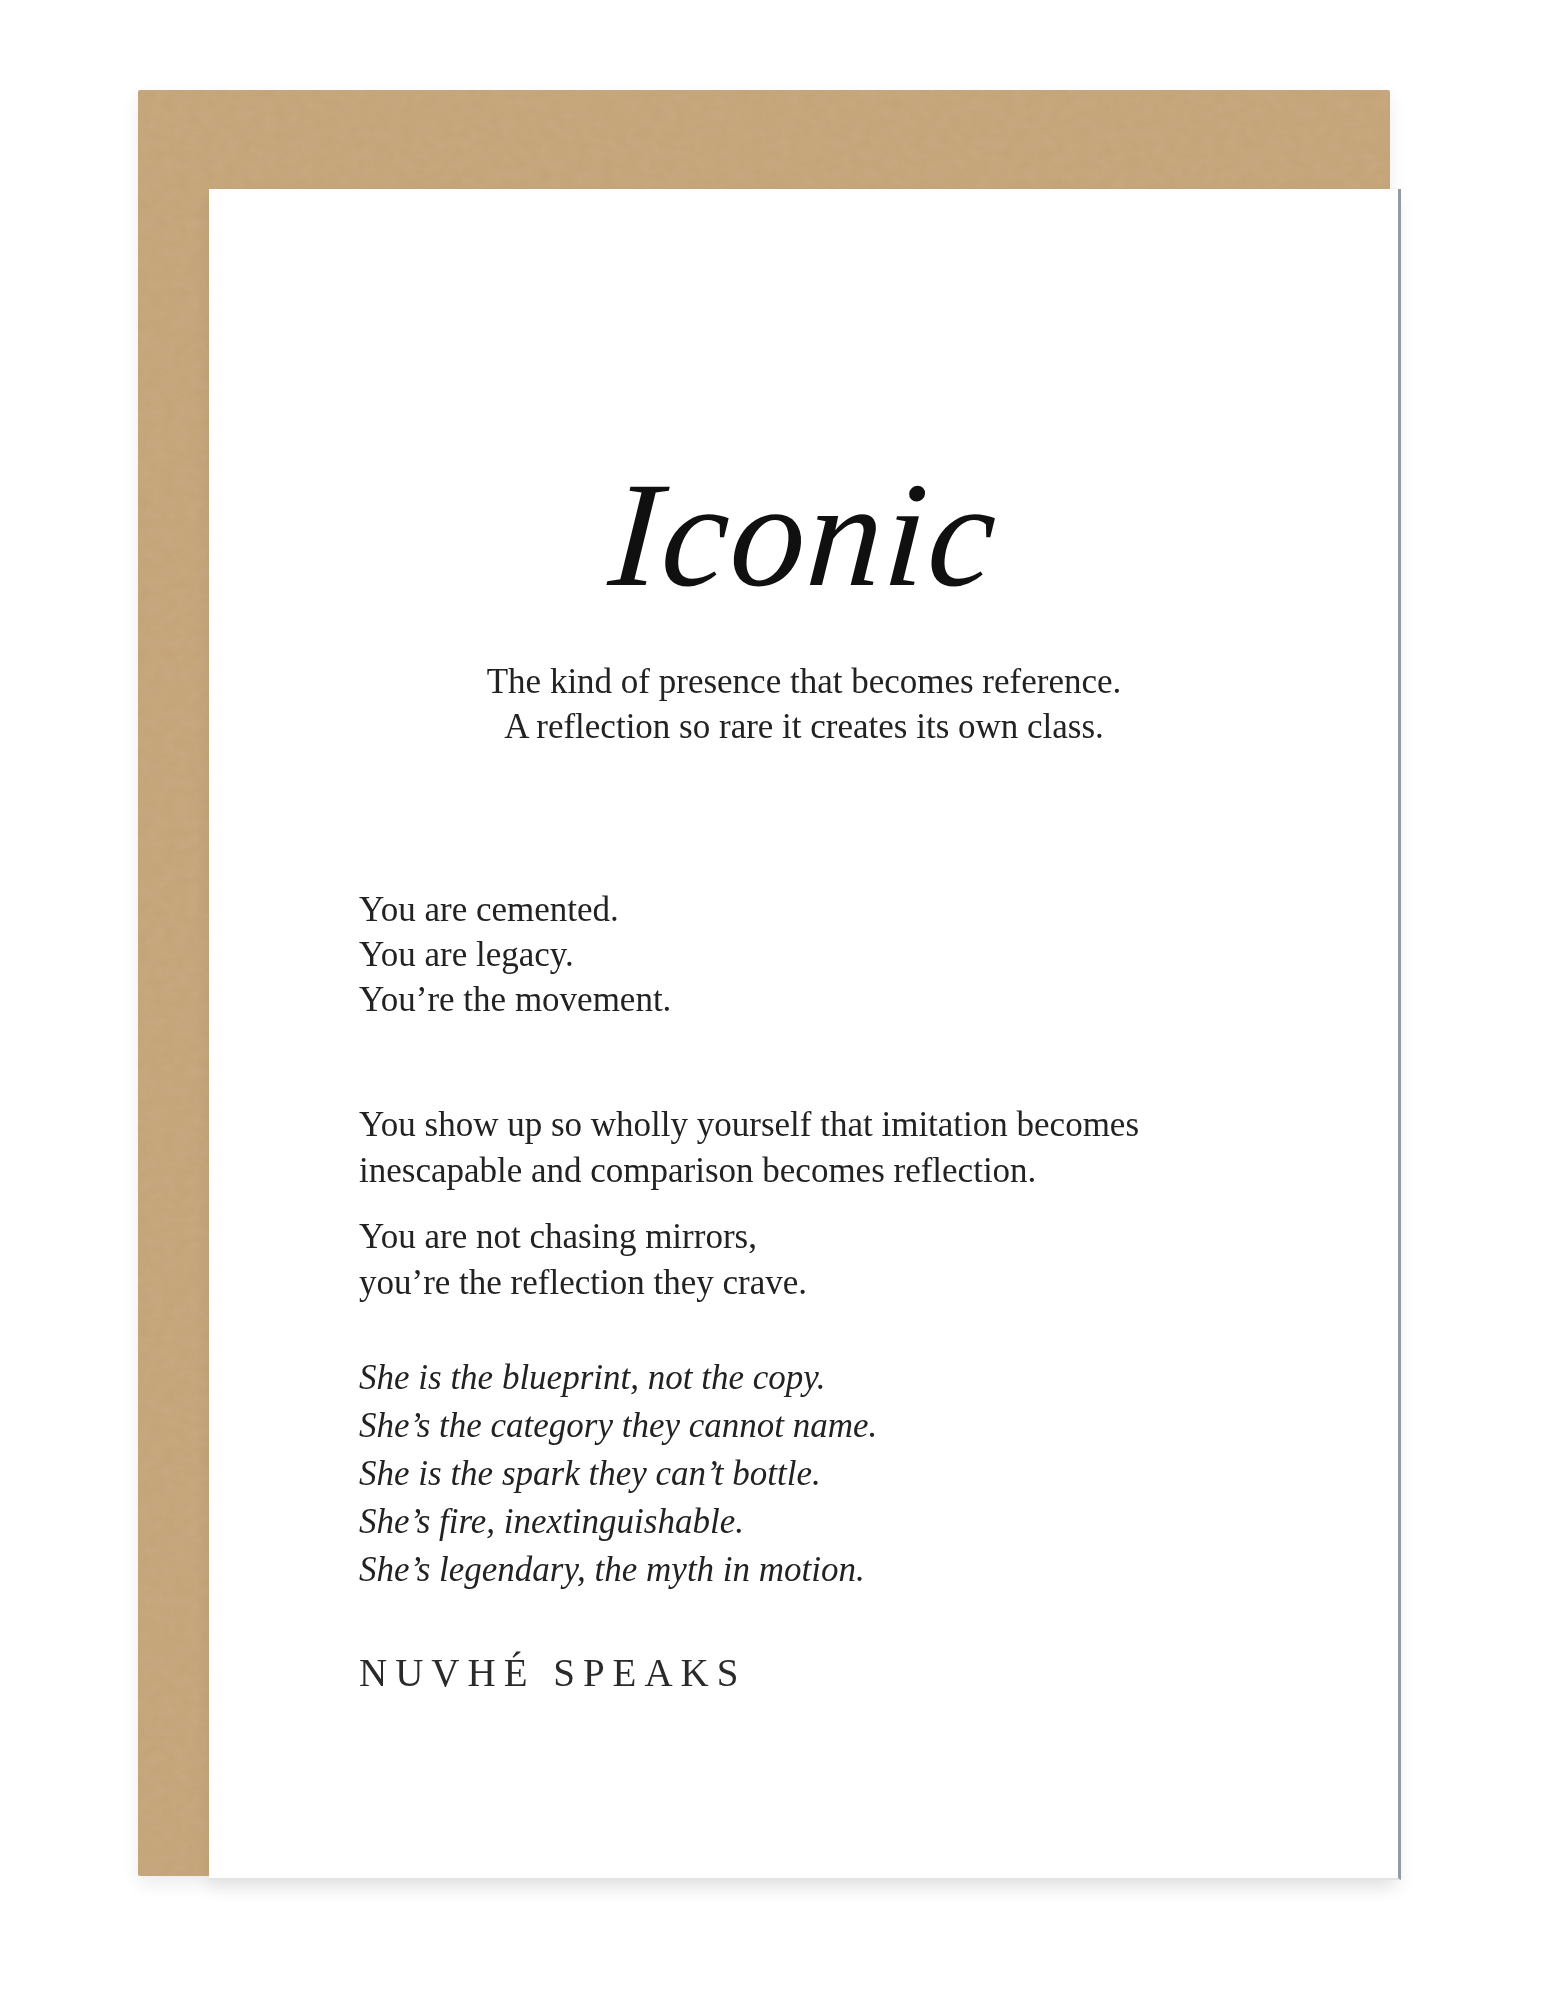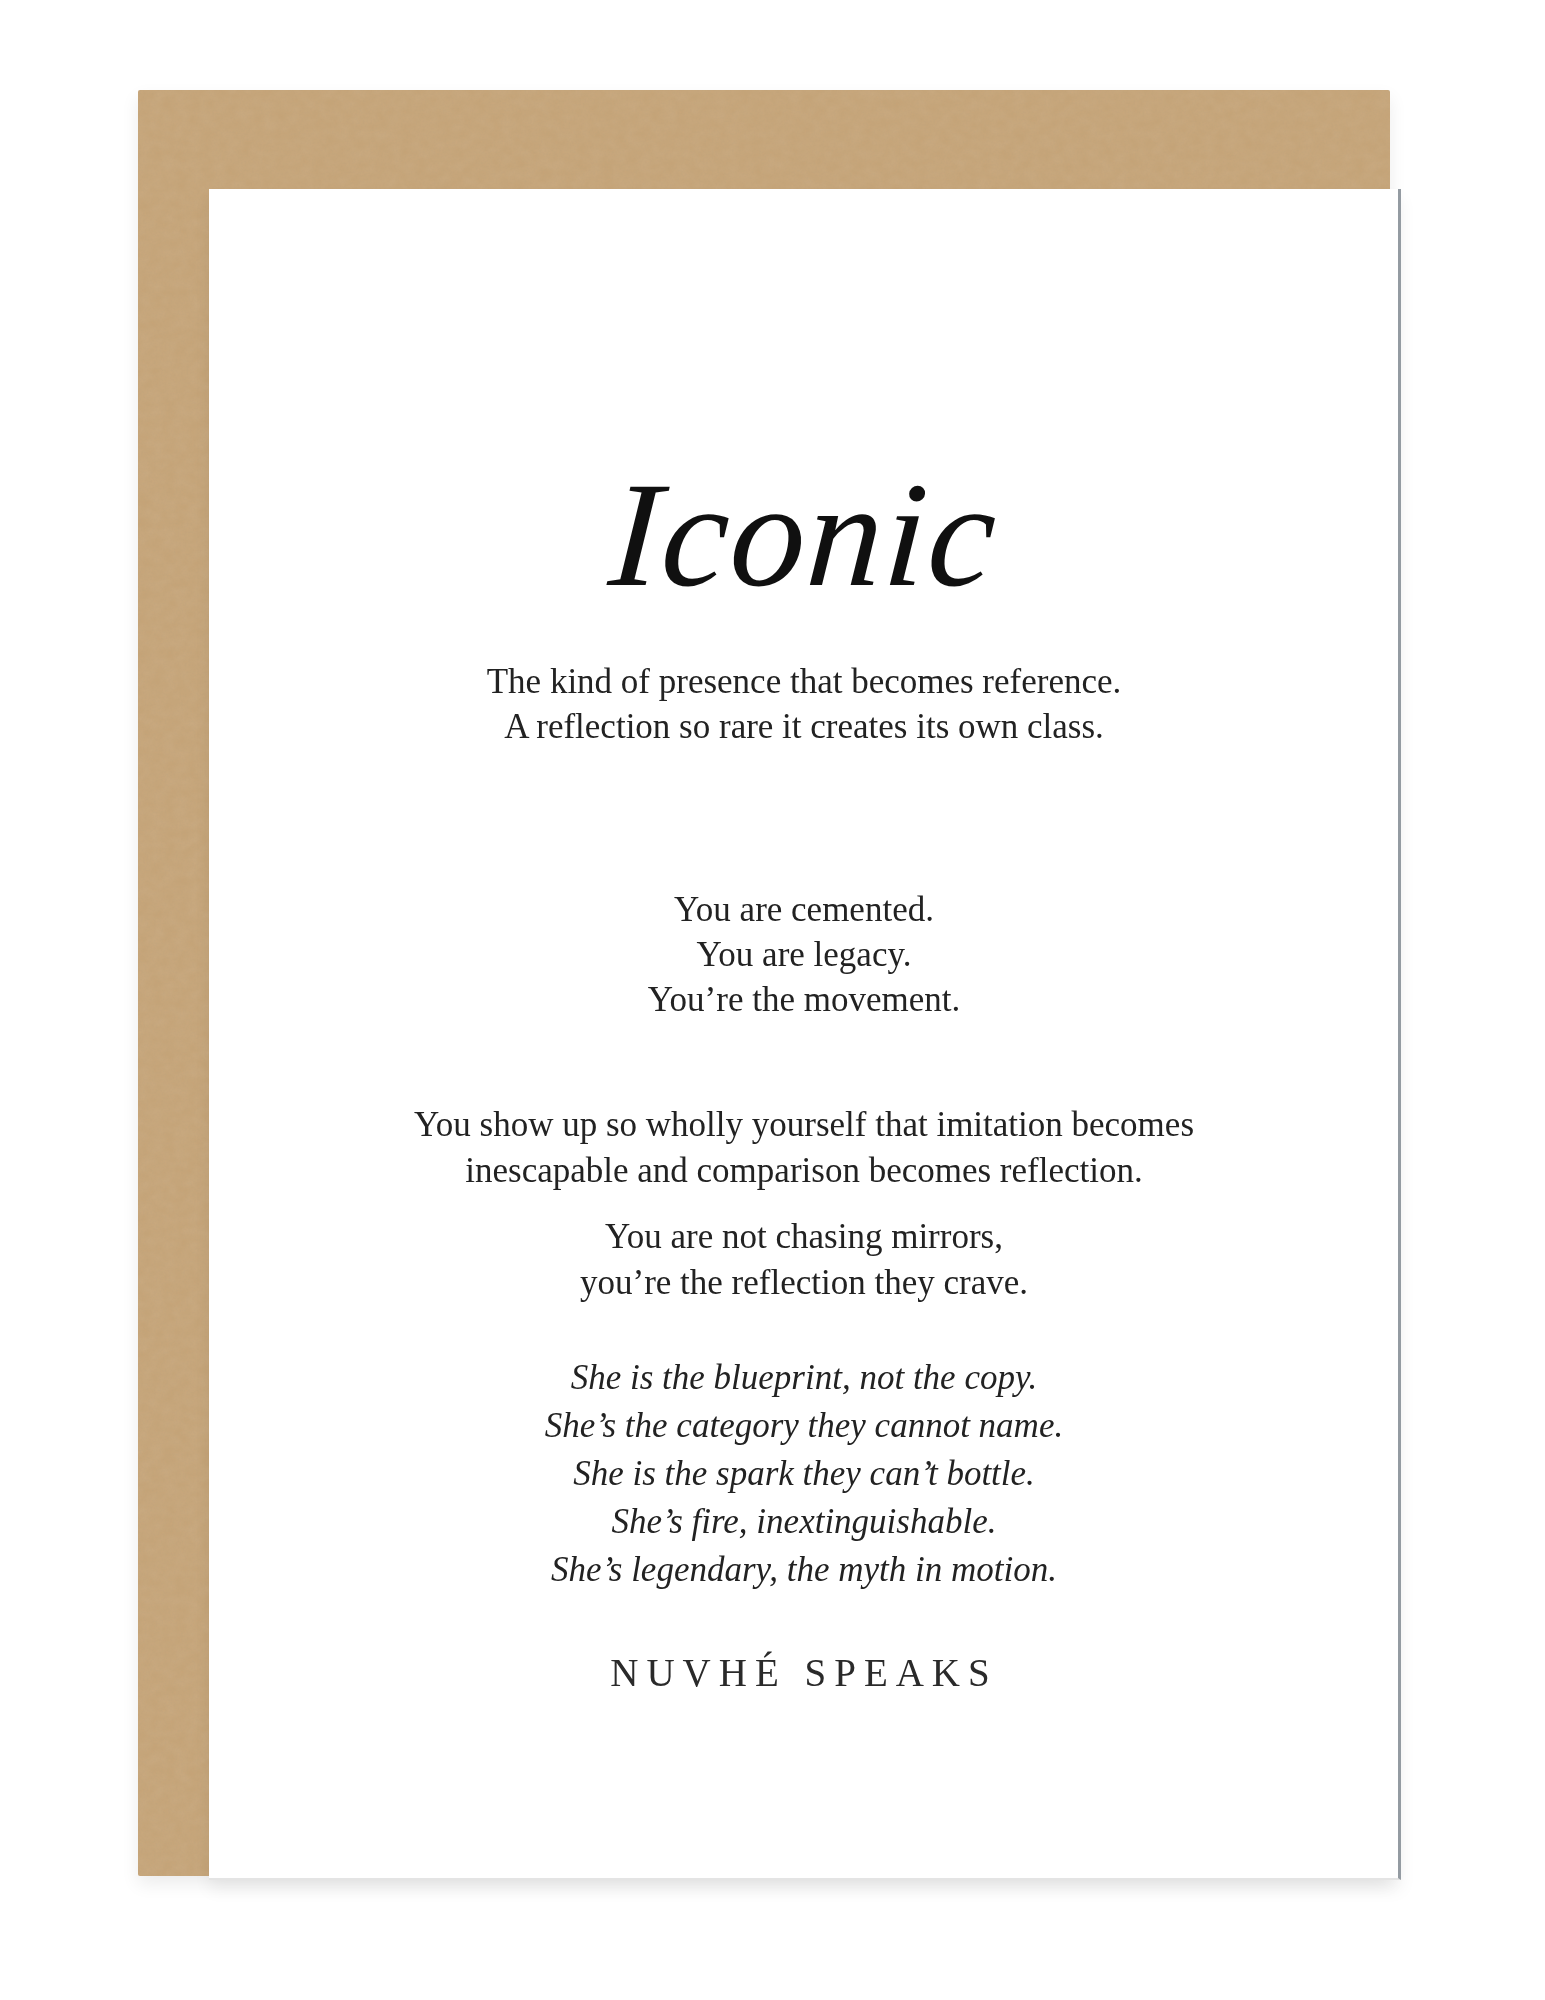--- a/index.html
+++ b/index.html
@@ -76,35 +76,34 @@
     width: 100%;
     text-align: center;
     font-size: 35px;
     line-height: 45px;
     color: #222222;
   }
   .stanza {
     position: absolute;
     left: 0;
     width: 100%;
-    text-align: center;
+    text-align: left;
     font-size: 35px;
     line-height: 46px;
     color: #222222;
   }
   .stanza-1 { top: 698px; line-height: 45px; }
   .stanza-2 { top: 881px; margin-top: 32px; }
   .stanza-3 { top: 1025px; }
   .stanza-4 { top: 1165px; line-height: 48px; font-style: italic; }
   .signature {
     position: absolute;
     top: 1460px;
     left: 0;
     width: 100%;
-    text-align: center;
     font-size: 39px;
     line-height: 48px;
     letter-spacing: 8px;
     color: #2a2a2a;
   }
 </style>
 </head>
 <body>
 
 <div class="stage">

